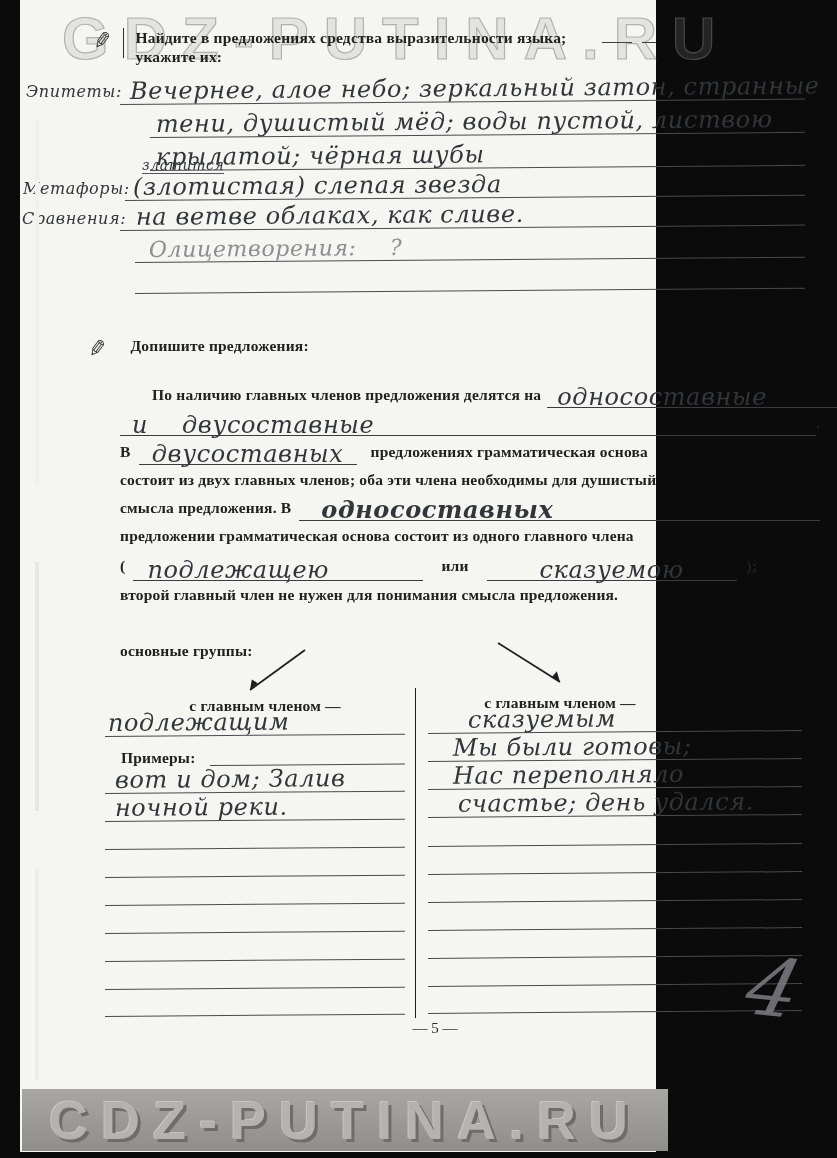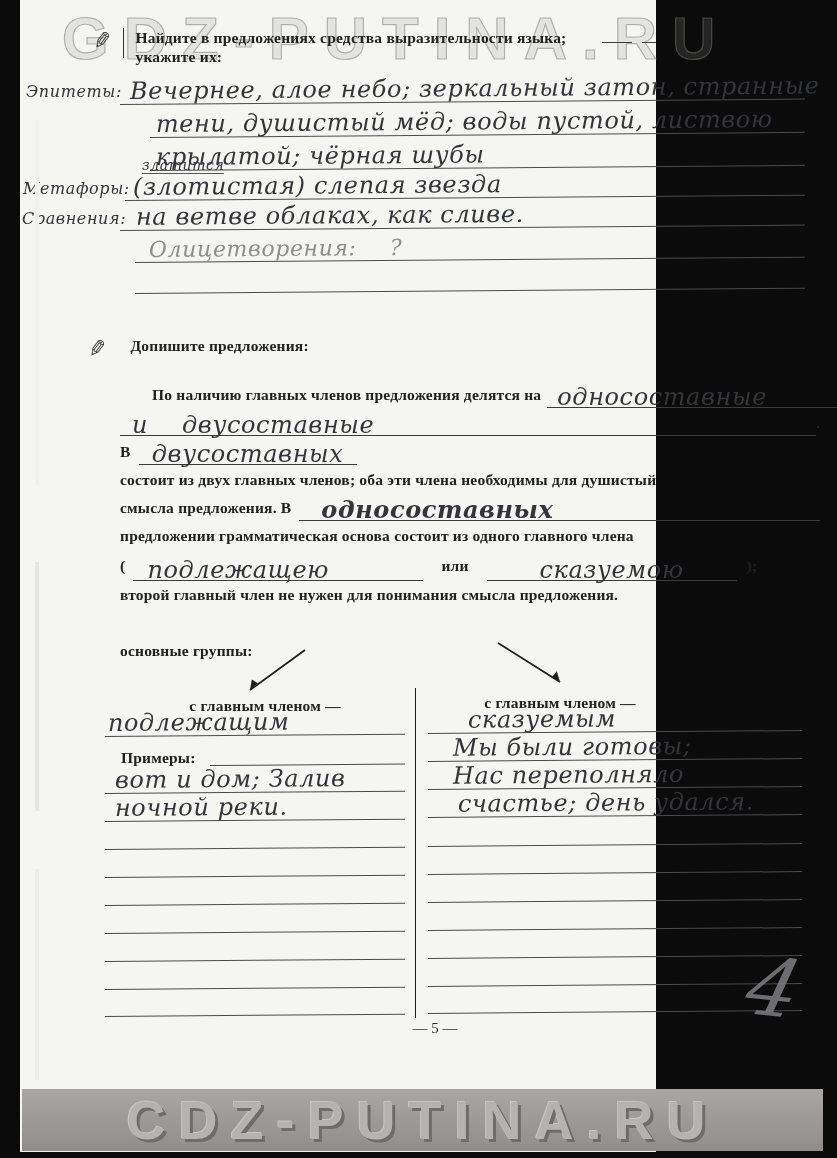--- a/index.html
+++ b/index.html
@@ -16,21 +16,21 @@
   .edge-sliver{position:absolute;left:15px;top:120px;width:4px;height:960px;
     background:linear-gradient(180deg,#f0f0ec 0 38%,transparent 38% 46%,#e6e6e2 46% 72%,transparent 72% 78%,#ededE9 78% 100%);}
   
   .wm-top{
     position:absolute;left:42px;top:4px;white-space:nowrap;
     font-family:"Liberation Sans",sans-serif;font-weight:800;font-size:60px;
     letter-spacing:15px;color:rgba(150,150,144,0.18);
     -webkit-text-stroke:1.2px rgba(120,120,114,0.5);
   }
   .wm-band{
-    position:absolute;left:22px;top:1089px;width:801px;height:62px;
+    position:absolute;left:22px;top:1089px;width:646px;height:62px;
     background:linear-gradient(180deg,#a8a7a3,#8f8e8a);
     display:flex;align-items:center;justify-content:center;
   }
   .wm-band .wm-text{
     font-family:"Liberation Sans",sans-serif;font-weight:800;font-size:54px;
     letter-spacing:13px;color:#b4b3af;white-space:nowrap;
     text-shadow:3px 3px 0 #6e6d69,-1px -1px 0 #c6c5c1;
   }
   
   .pr{font-family:"Liberation Serif",serif;font-weight:bold;font-size:15.5px;
@@ -130,20 +130,21 @@
       <span class="hw hw-big" style="padding-left:12px;">и</span>
       <span class="hw hw-big" style="padding-left:34px;">двусоставные</span>
     </span>
     <span class="pr">.</span>
   </div>
   <div class="fill-line" style="top:439px;">
     <span class="pr">В</span>
     <span class="blank" style="width:218px;margin-left:8px;justify-content:center;">
       <span class="hw hw-big">двусоставных</span>
     </span>
+    <span class="pr" style="margin-left:14px;">предложениях грамматическая основа</span>
   </div>
   <div class="fill-line" style="top:467px;">
     <span class="pr">состоит из двух главных членов; оба эти члена необходимы для душистый</span>
   </div>
   <div class="fill-line" style="top:495px;">
     <span class="pr">смысла предложения. В</span>
     <span class="blank" style="flex:1;margin-left:8px;">
       <span class="hw hw-big" style="padding-left:22px;font-weight:bold;">односоставных</span>
     </span>
   </div>

